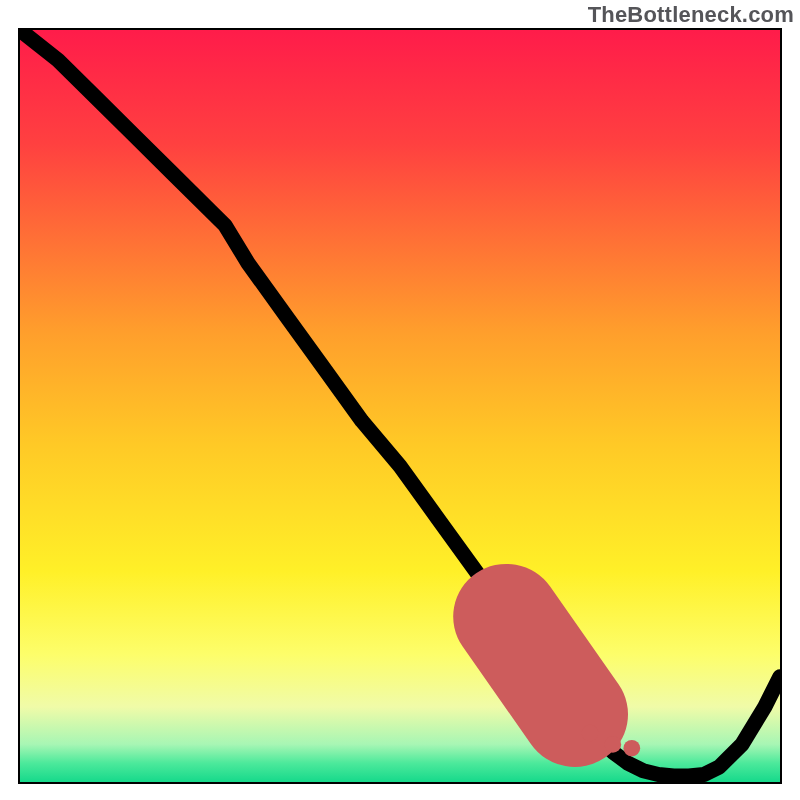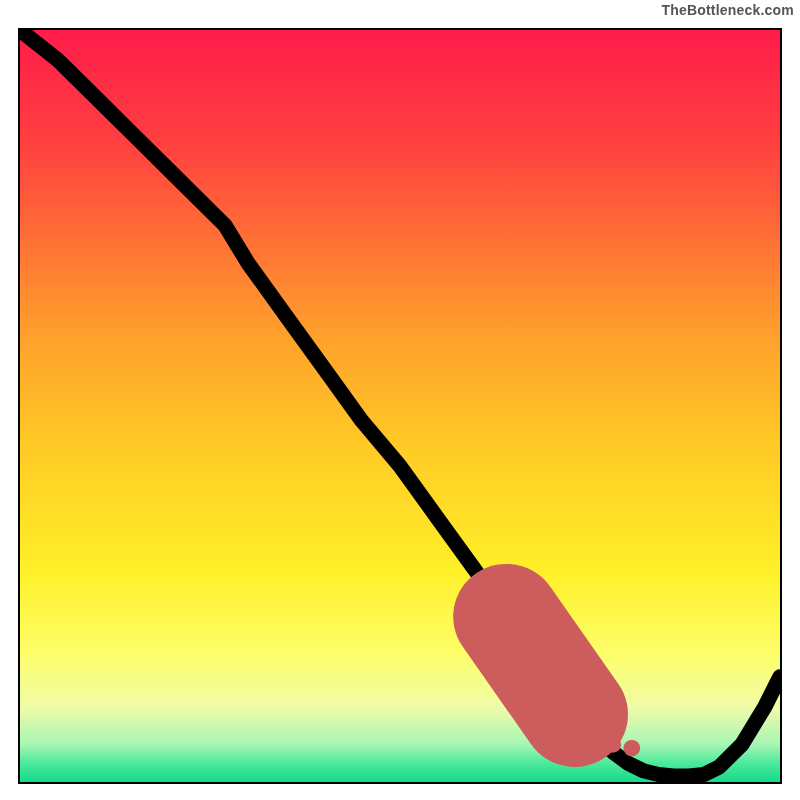--- a/index.html
+++ b/index.html
@@ -13,21 +13,21 @@
   }
   .outer {
     position: relative;
     width: 800px;
     height: 800px;
   }
   .watermark {
     position: absolute;
     top: 2px;
     right: 6px;
-    font-size: 14px;
+    font-size: 22px;
     font-weight: 600;
     color: #555559;
     letter-spacing: 0.2px;
     user-select: none;
     margin-left: 20px;
   }
   .plot {
     position: absolute;
     left: 18px;
     top: 28px;

